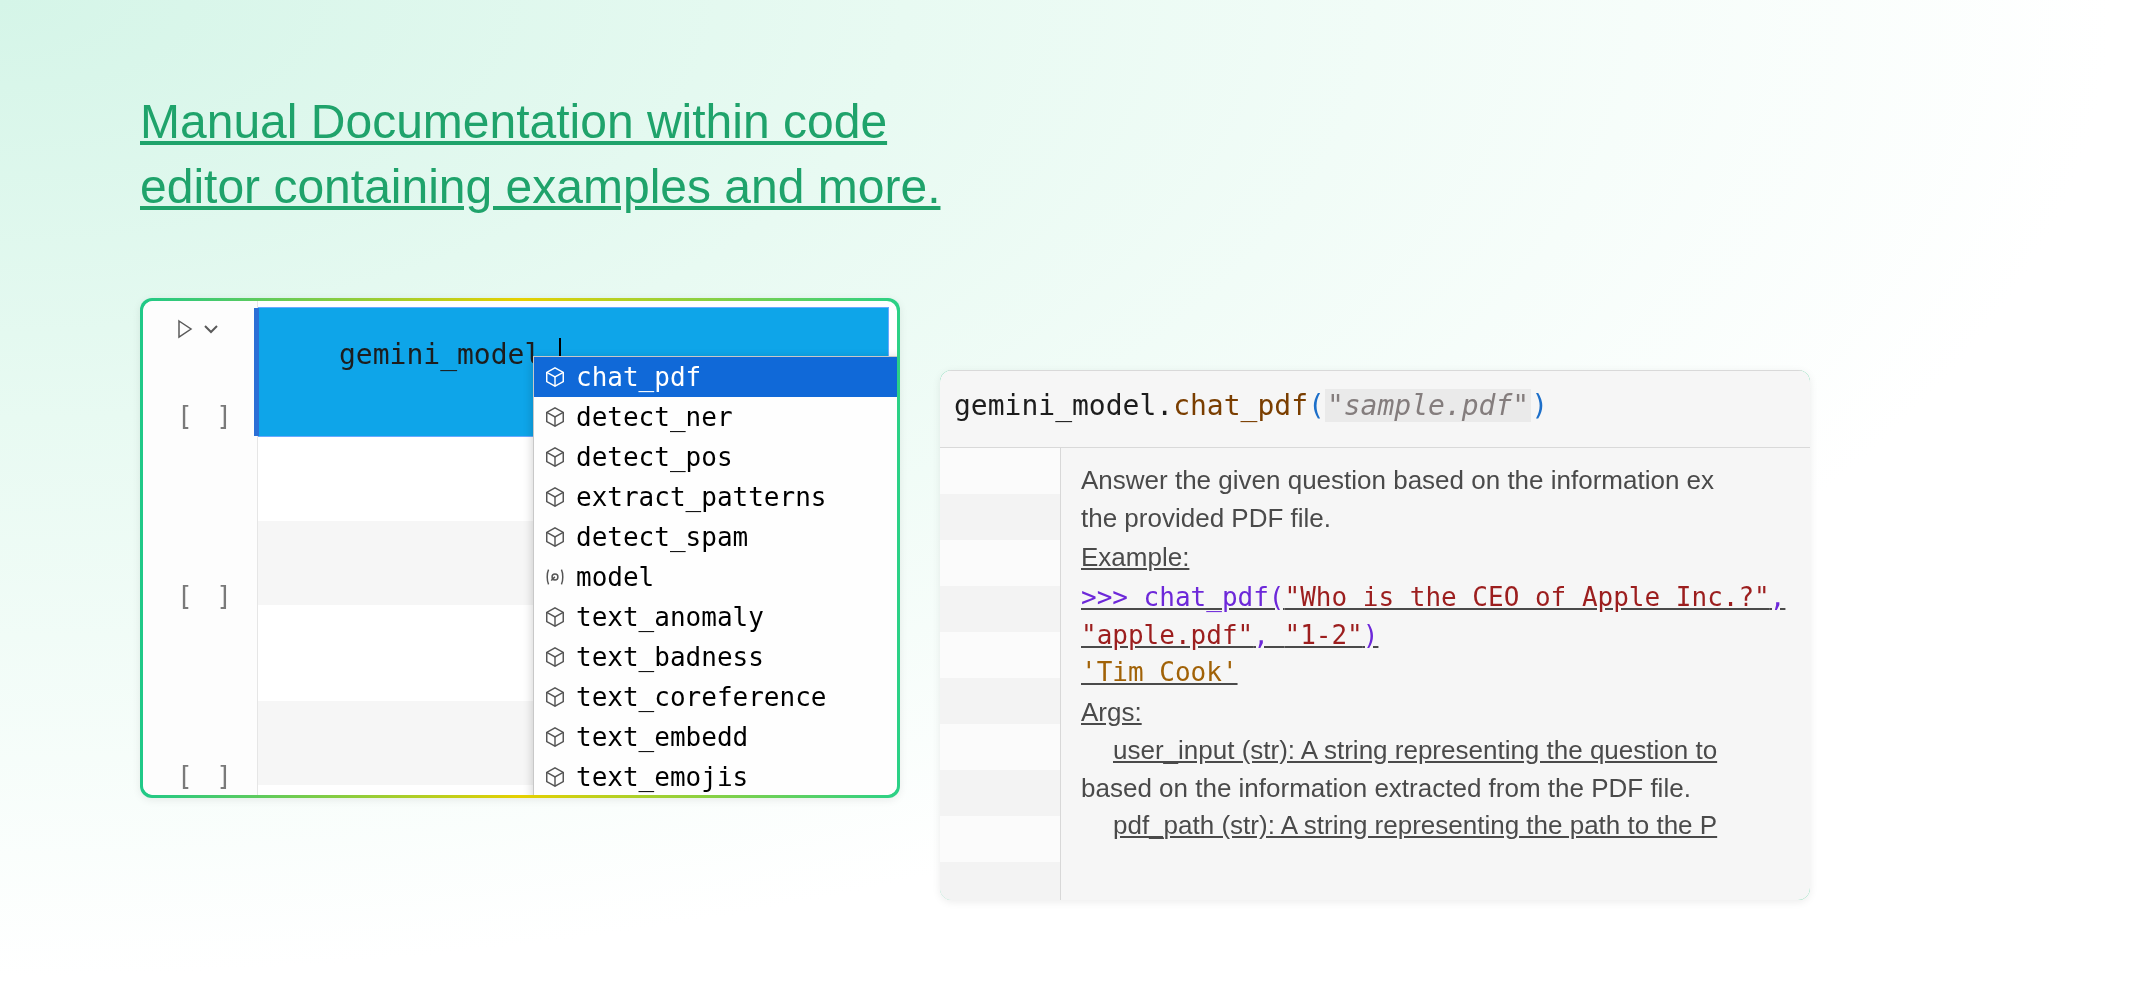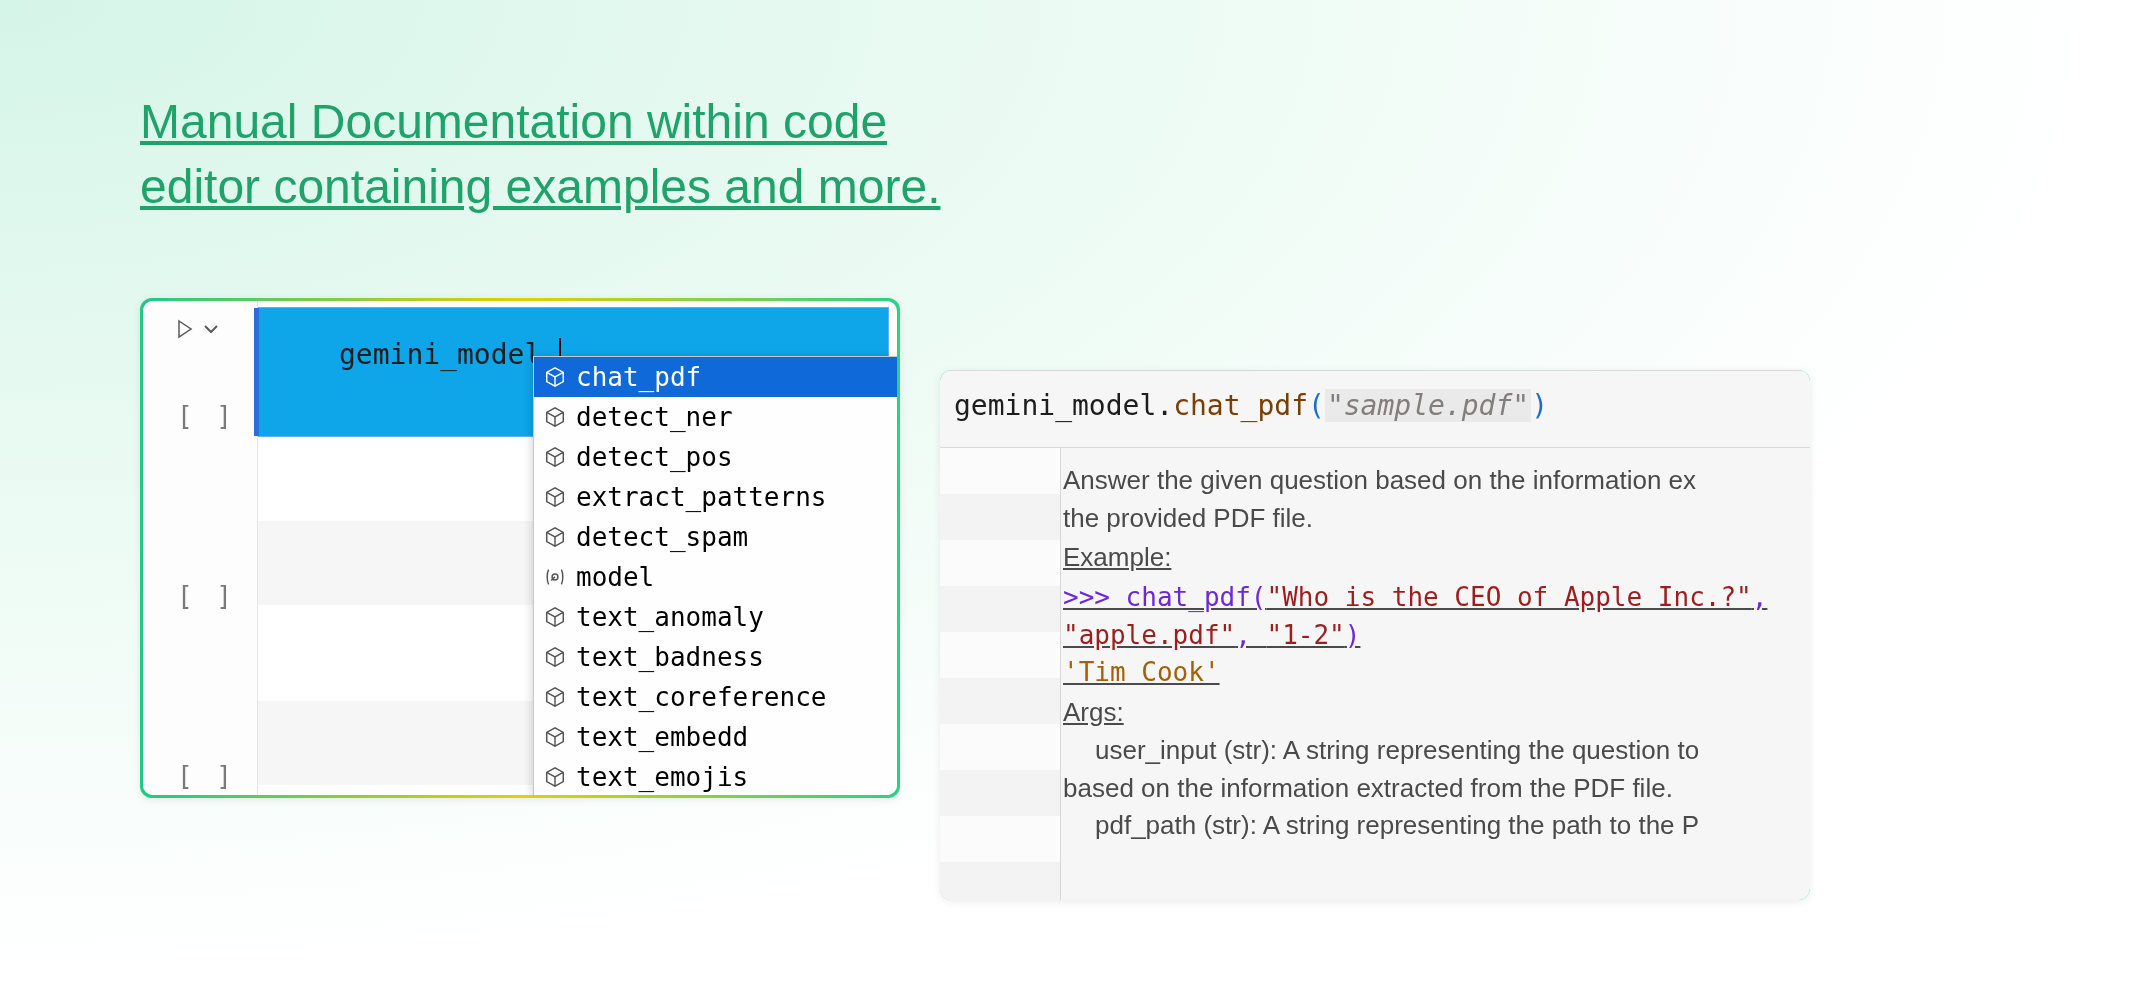--- a/index.html
+++ b/index.html
@@ -107,31 +107,31 @@
   .str-bg { background:#eaeaea; padding:0 2px; }
   .p2-gutter {
     position:absolute; left:0; top:78px; width:120px; bottom:0; background:#fff;
   }
   .p2-stripes div { height:46px; }
   .p2-stripes div:nth-child(odd){ background:#fbfbfb; }
   .p2-stripes div:nth-child(even){ background:#f3f3f3; }
   .doc-tooltip {
     position:absolute; left:120px; top:78px; right:0; bottom:0;
     background:#f6f6f6; border-left:1px solid #d8d8d8;
-    padding: 14px 20px 14px 2px;
+    padding: 14px 20px 14px 20px;
     font-family: -apple-system, "Segoe UI", sans-serif;
     font-size: 26px; color:#4a4a4a; line-height:1.45;
     overflow:hidden;
   }
   .doc-tooltip .sec { margin-top: 2px; text-decoration: underline; }
   .doc-tooltip .mono { font-family:"Consolas","Menlo",monospace; }
   .doc-tooltip .prompt { color:#6d28d9; }
   .doc-tooltip .dstr { color:#9c1e1e; }
   .doc-tooltip .dres { color:#a16207; }
-  .doc-tooltip .arg-desc { padding-left: 32px; }
+  .doc-tooltip .arg-desc { padding-left: 32px; text-decoration: underline; }
 </style>
 </head>
 <body>
 
 <div class="heading">
   <div>Manual Documentation within code</div>
   <div>editor containing examples and more.</div>
 </div>
 
 <div class="panel" id="panel1">

